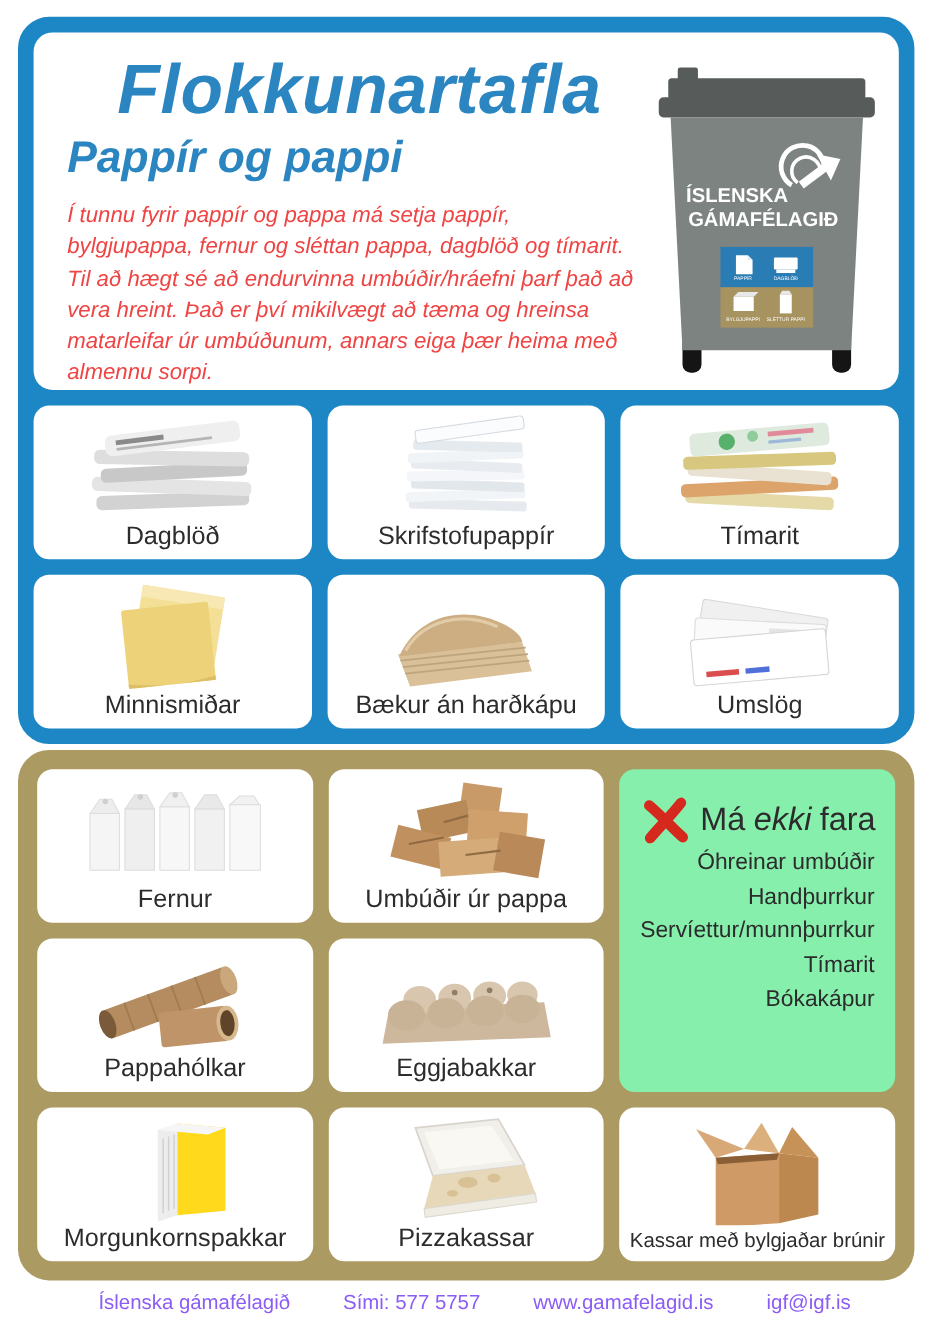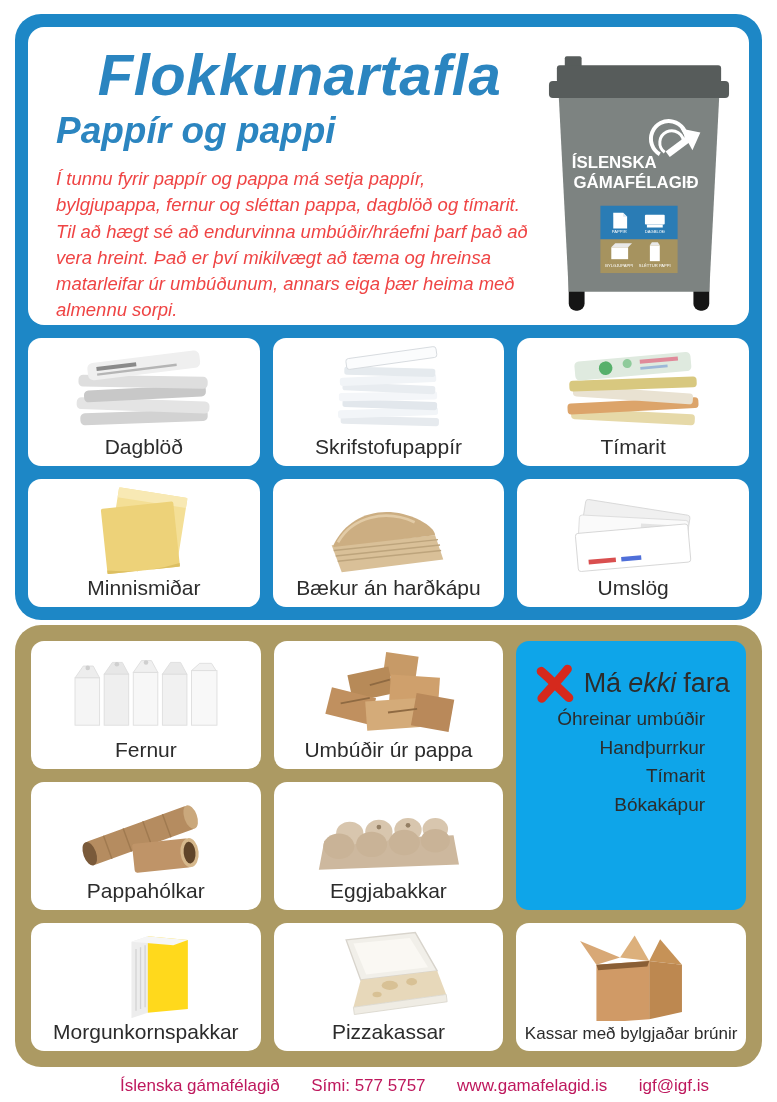--- a/index.html
+++ b/index.html
@@ -22,30 +22,30 @@
   .frame-bottom { margin:0 15px; background:var(--tan); border-radius:26px; padding:16px; }
   .grid-bottom { grid-template-rows:128px 128px 128px; }
 
   .card { background:#fff; border-radius:13px; display:flex; flex-direction:column;
           align-items:center; justify-content:flex-end; padding:5px 5px 7px; overflow:hidden; }
   .pic { flex:1; width:100%; display:flex; align-items:center; justify-content:center; min-height:0; }
   .pic svg { width:182px; height:88px; }
   .card-label { font-size:21px; font-weight:500; line-height:1.05; text-align:center; padding-bottom:1px; white-space:nowrap; }
   .card-label.sm { font-size:17px; }
 
-  .no-card { grid-column:3; grid-row:1 / span 2; background:#0ea5e9; border-radius:13px;
+  .no-card { grid-column:3; grid-row:1 / span 2; background:#86efac; border-radius:13px;
              display:flex; flex-direction:column; align-items:center; padding:20px 6px 6px; }
   .no-title { display:flex; align-items:center; gap:7px; font-size:27px; }
   .no-title em { font-style:italic; }
   .x-mark svg { width:44px; height:44px; display:block; }
   .x-mark path { stroke:var(--red); }
   .no-list { text-align:right; font-size:19px; line-height:1.5; }
 
   .footer { display:flex; justify-content:space-between; align-items:center;
-            padding:9px 68px 0 120px; font-size:17px; color:#be185d; }
+            padding:9px 68px 0 82px; font-size:17px; color:#8b5cf6; }
   .bin-brand { font-weight:bold; fill:#fff; font-size:17px; }
   .stk-label { fill:#fff; font-size:4.2px; }
 </style>
 </head>
 <body>
 
 <div>
 
   <div class="frame-top">
     <div class="header">
@@ -247,20 +247,21 @@
               <path d="M47 11 C37 24 22 39 12 51" stroke-width="12" stroke-linecap="round" fill="none"></path>
             </svg>
           </span>
           <span>Má</span>
           <em>ekki</em>
           <span>fara</span>
         </div>
         <div class="no-list">
           <div>Óhreinar umbúðir</div>
           <div>Handþurrkur</div>
+          <div>Servíettur/munnþurrkur</div>
           <div>Tímarit</div>
           <div>Bókakápur</div>
         </div>
       </div>
 
       <div class="card">
         <div class="pic">
           <svg viewBox="0 0 200 95">
             <g transform="rotate(-20 95 48)">
               <rect x="34" y="36" width="118" height="27" rx="3" fill="#b58c60"></rect>

